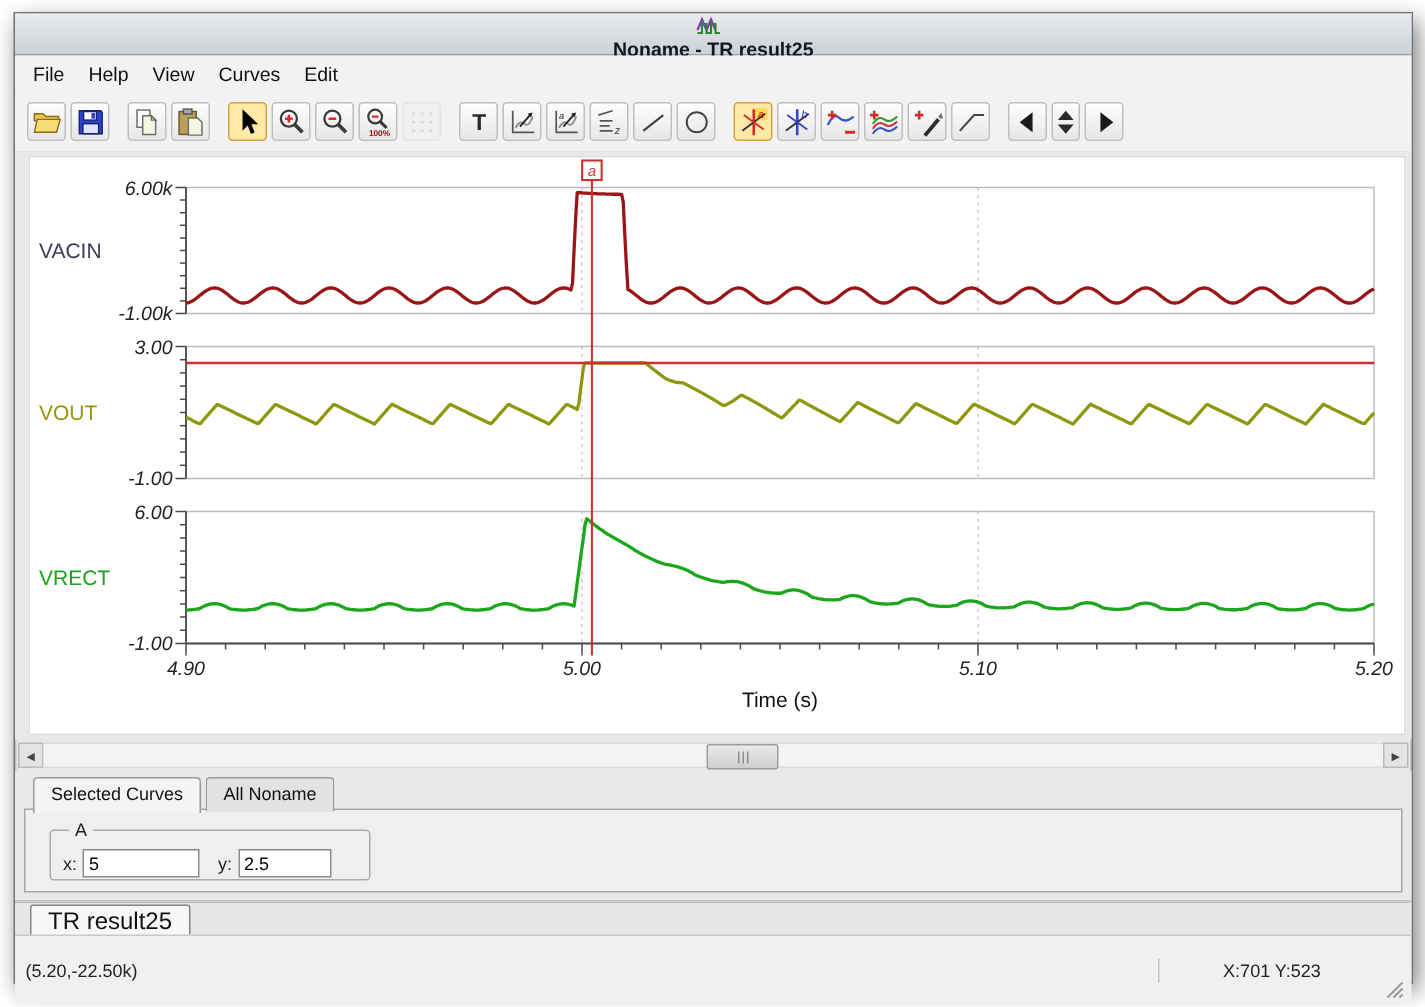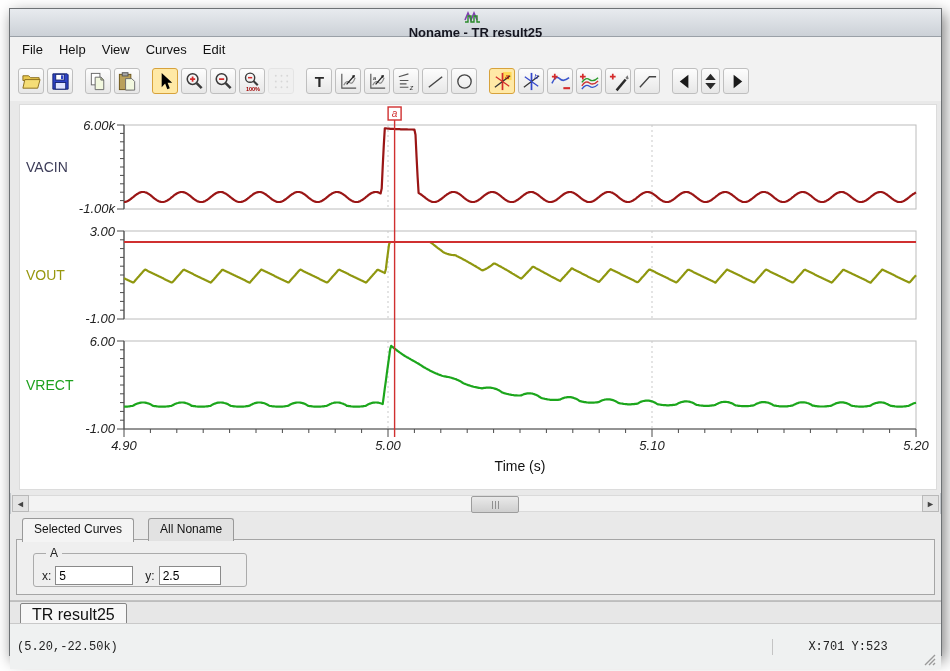--- a/index.html
+++ b/index.html
@@ -40,35 +40,35 @@
   .sbtn{width:17px;height:17px;background:#e3e3e3;border:1px solid #b9b9b9;box-sizing:border-box;font-size:9px;
         color:#444;display:flex;align-items:center;justify-content:center;}
   .track{flex:1;background:#f3f3f3;border-top:1px solid #dadada;border-bottom:1px solid #dadada;position:relative;}
   .thumb{position:absolute;left:442px;top:0;width:46px;height:15px;background:linear-gradient(#e9e9e9,#cfcfcf);
          border:1px solid #9d9d9d;border-radius:2px;display:flex;align-items:center;justify-content:center;gap:2px;}
   .thumb i{display:block;width:1px;height:8px;background:#8f8f8f;}
   
   .lowerpanel{position:absolute;left:0;top:505px;right:0;height:86px;background:#e9e9e9;border-bottom:1px solid #c2c2c2;}
   .tabs{position:absolute;left:12px;top:4px;display:flex;z-index:2;}
   .tab{padding:3px 11px 4px;border:1px solid #999;border-bottom:none;background:#e2e2e2;font-size:12px;color:#111;
-       border-radius:3px 3px 0 0;margin-right:14px;}
+       border-radius:3px 3px 0 0;margin-right:3px;}
   .tab.active{background:#f4f4f4;padding-bottom:6px;margin-bottom:-1px;}
   .tabbody{position:absolute;left:6px;right:6px;top:25px;bottom:5px;border:1px solid #a5a5a5;background:#efefef;}
   .group{position:absolute;left:16px;top:6px;width:196px;height:34px;border:1px solid #ababab;border-radius:3px;
          margin:0;padding:5px 8px 0;display:flex;align-items:center;gap:4px;}
   .group legend{font-size:12px;color:#222;padding:0 4px;margin-left:4px;}
   .group label{font-size:12px;color:#222;}
   .field{width:70px;height:17px;border:1px solid #8a8a8a;font-size:12px;padding:0 3px;font-family:"Liberation Sans",sans-serif;background:#fff;}
   .field.small{width:54px;}
   
   .sheetrow{position:absolute;left:0;top:592px;right:0;height:22px;background:#e7e7e7;border-top:1px solid #bdbdbd;}
   .sheettab{position:absolute;left:10px;top:1px;padding:2px 11px 3px;font-size:16px;color:#111;background:#f7f7f7;
             border:1px solid #848484;border-radius:2px 2px 0 0;}
   .statusbar{position:absolute;left:0;top:614px;right:0;height:46px;background:#eff1f1;border-top:1px solid #c9c9c9;
-             display:flex;align-items:center;font-size:12px;color:#222;padding:0 4px 0 7px;box-sizing:border-box;font-family:Liberation Mono, monospace;}
+             display:flex;align-items:center;font-size:12px;color:#222;padding:0 4px 0 7px;box-sizing:border-box;}
   .ssep{width:1px;height:16px;background:#c4c4c4;margin-left:auto;}
   .spix{width:150px;text-align:center;}
   .grip{width:14px;height:14px;align-self:flex-end;margin-bottom:2px;}
 </style>
 </head>
 <body>
 
 <div class="frame">
 
   <div class="titlebar">

